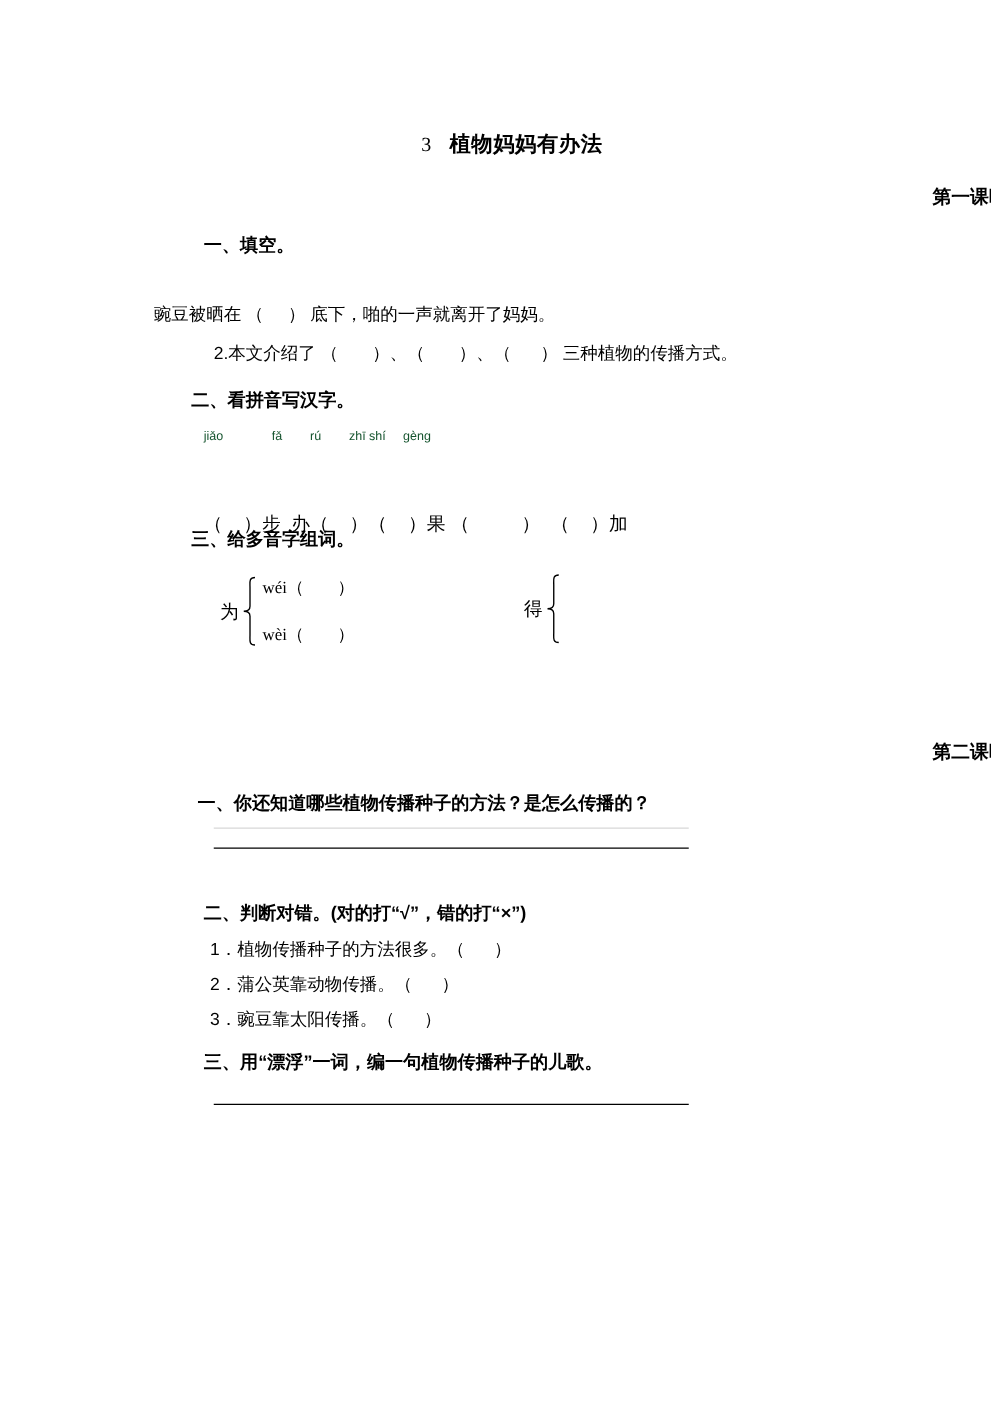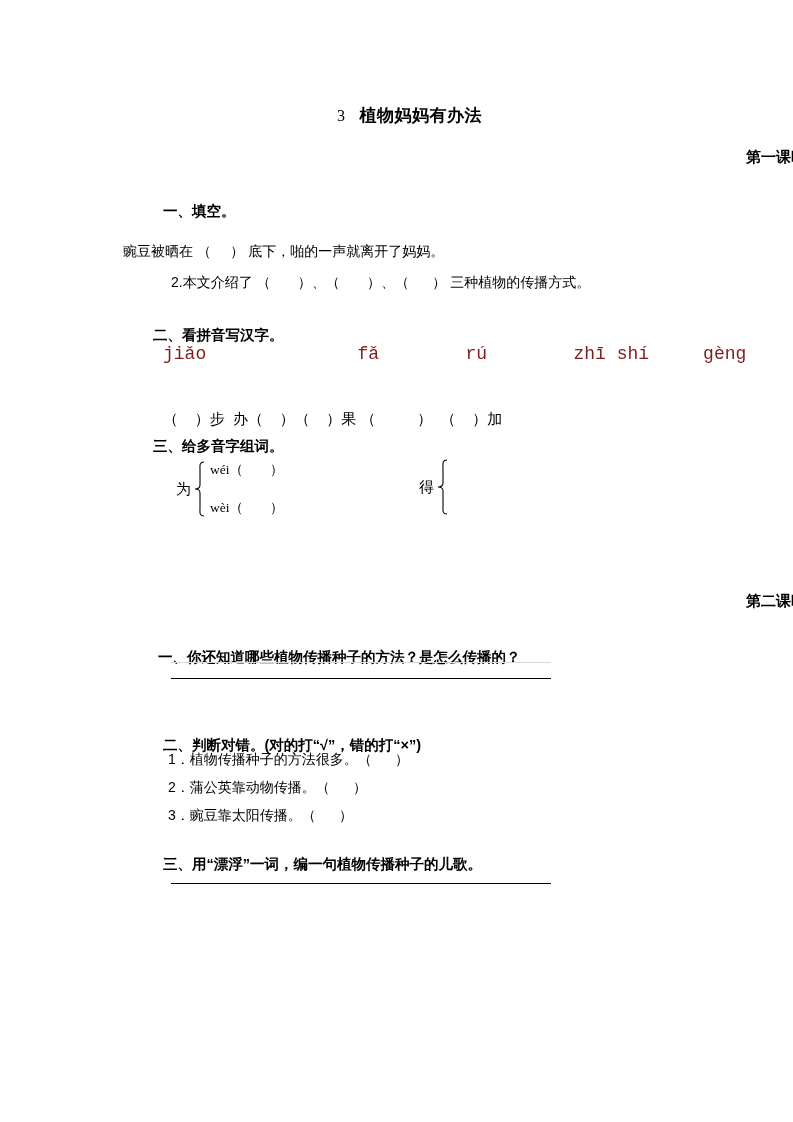--- a/index.html
+++ b/index.html
@@ -46,36 +46,35 @@
   }
   .lesson-1 { top: 148px; }
   .lesson-2 { top: 592px; padding-left: 40px; }
 
   
   .sec-head {
     position: absolute;
     font-size: 14.5px;
     font-weight: bold;
     white-space: nowrap;
-    margin-top: 15px;
   }
   
   .body-line {
     position: absolute;
     font-size: 14px;
     white-space: pre;
     font-family: "Liberation Sans", "DejaVu Sans", sans-serif;
   }
   
   .pinyin-row {
     position: absolute;
-    font-family: Liberation Mono, monospace;
-    font-size: 18px;
+    font-family: Liberation Sans, sans-serif;
+    font-size: 10px;
     white-space: pre;
-    color: #7f1d1d;
+    color: #14532d;
   }
   .hanzi-row {
     position: absolute;
     font-size: 15px;
     white-space: pre;
     margin-top: 32px;
   }
   
   .poly {
     position: absolute;

